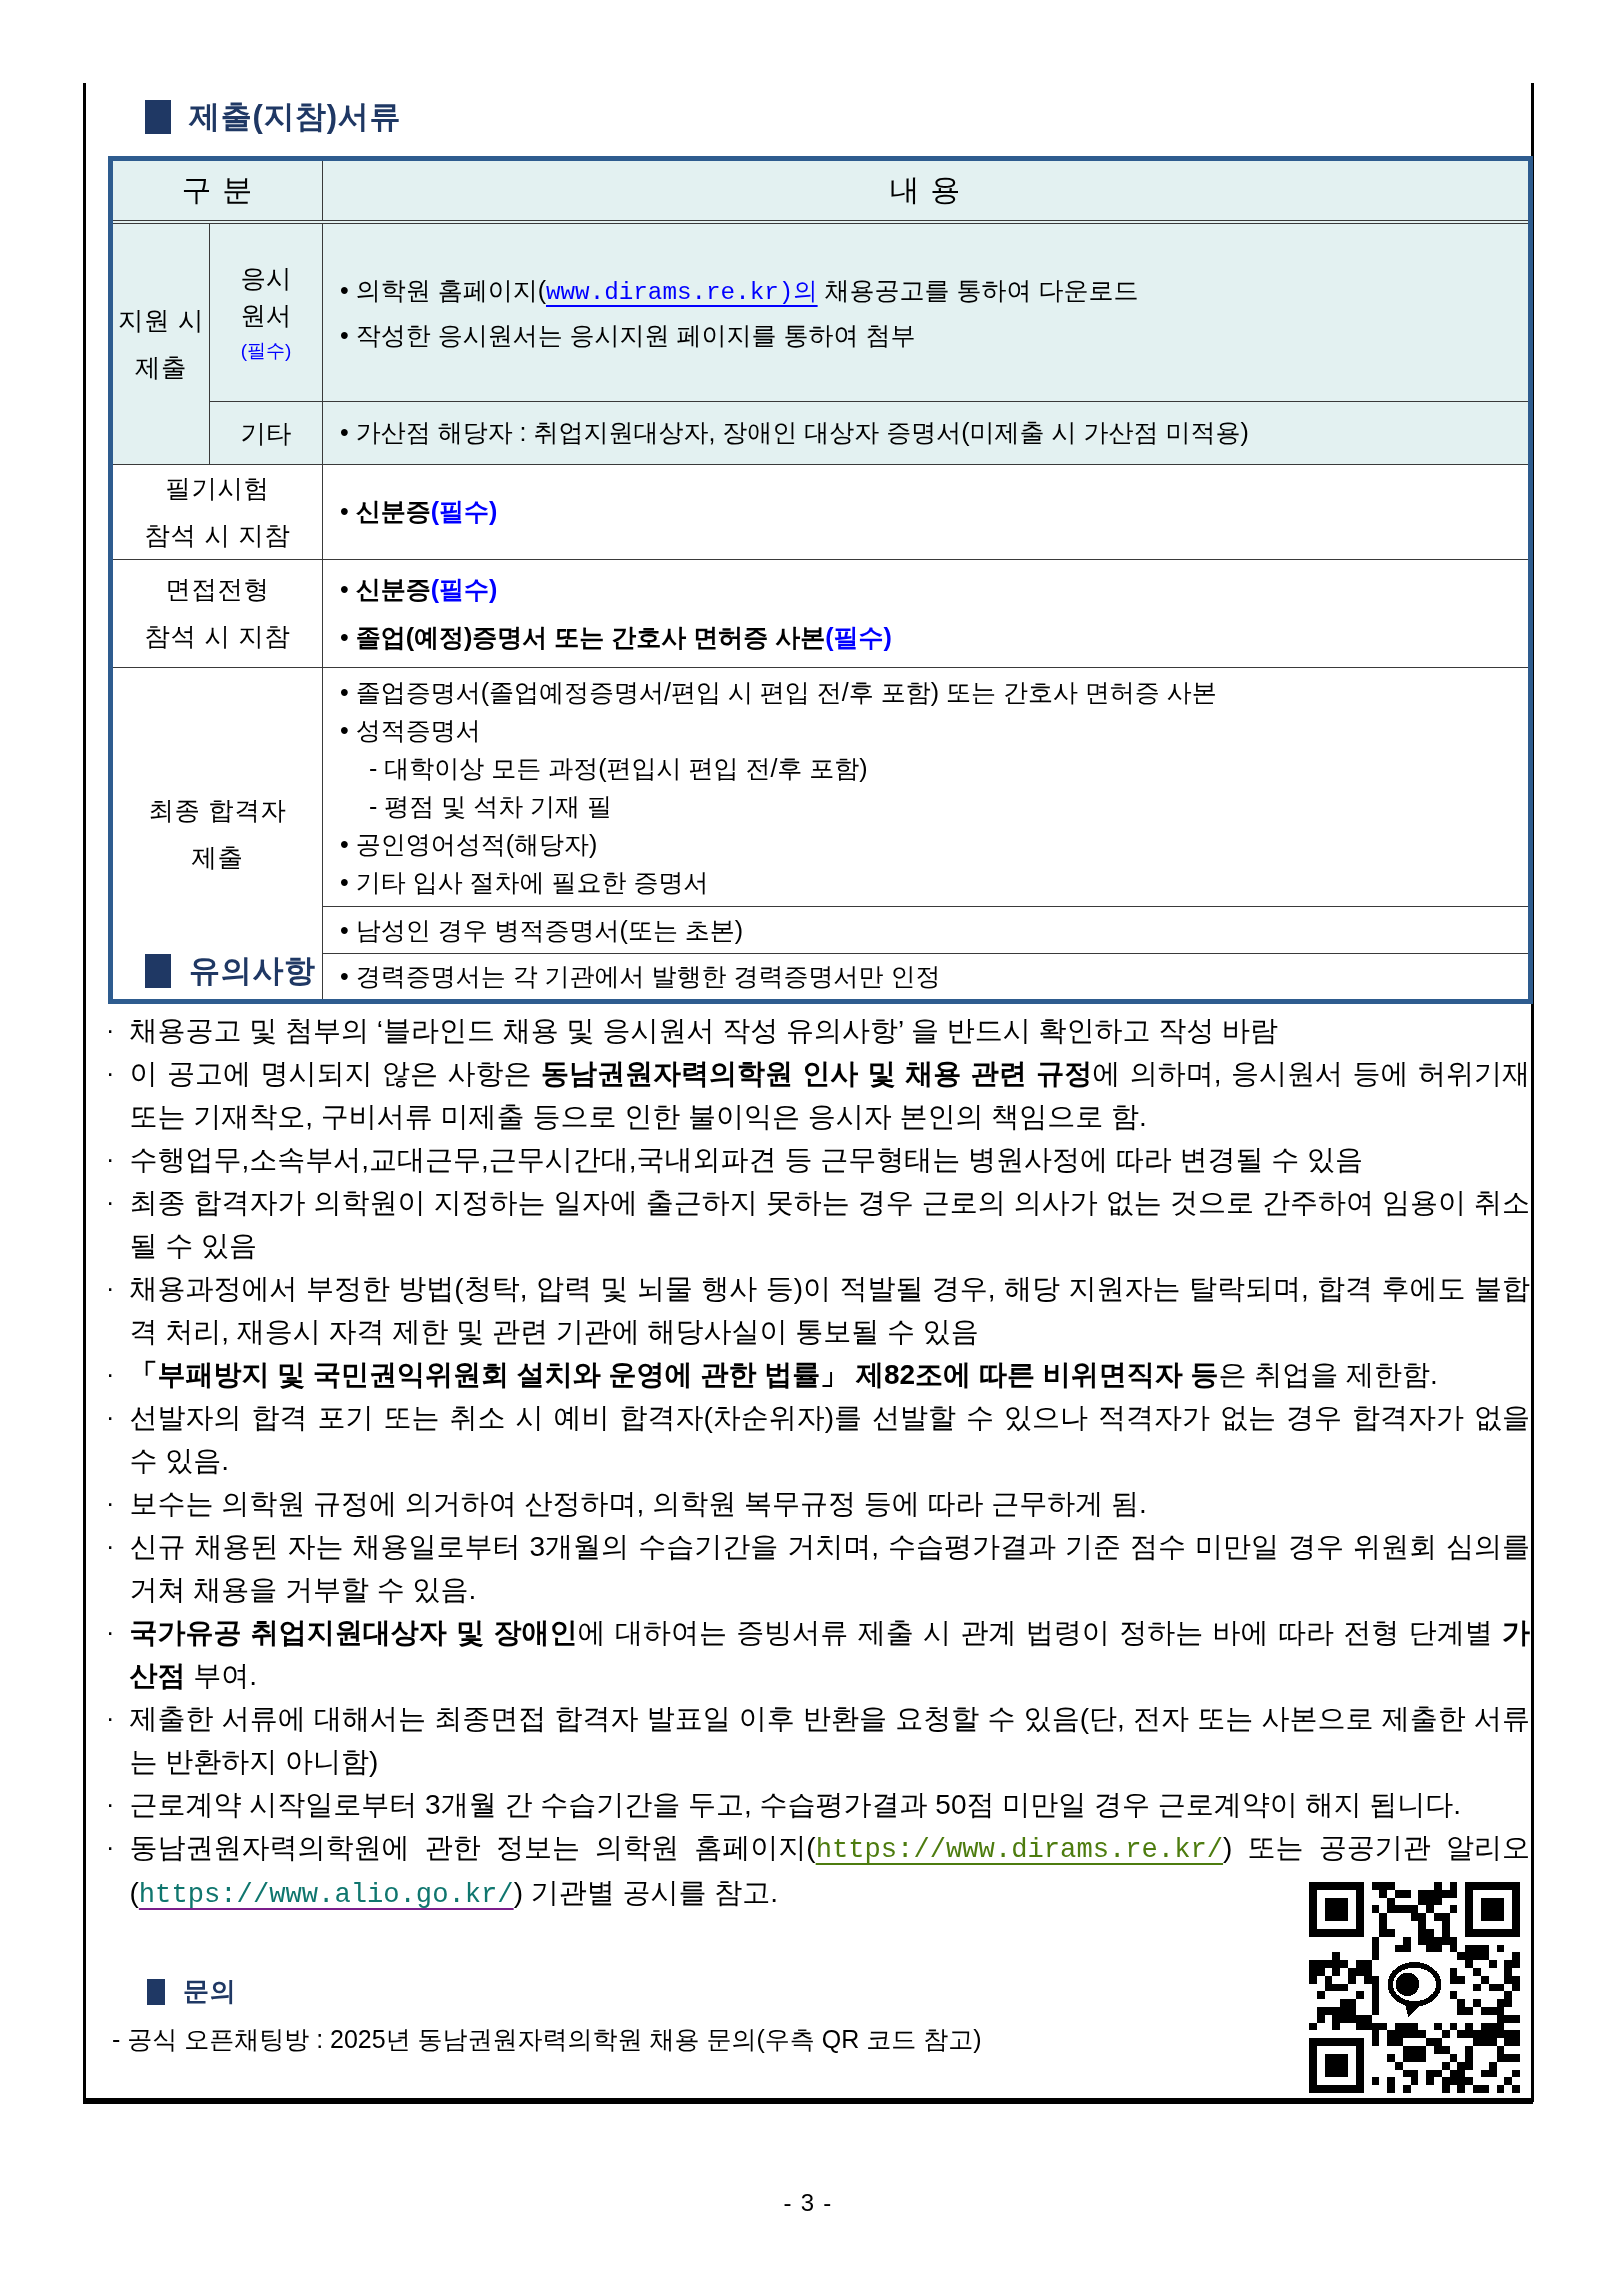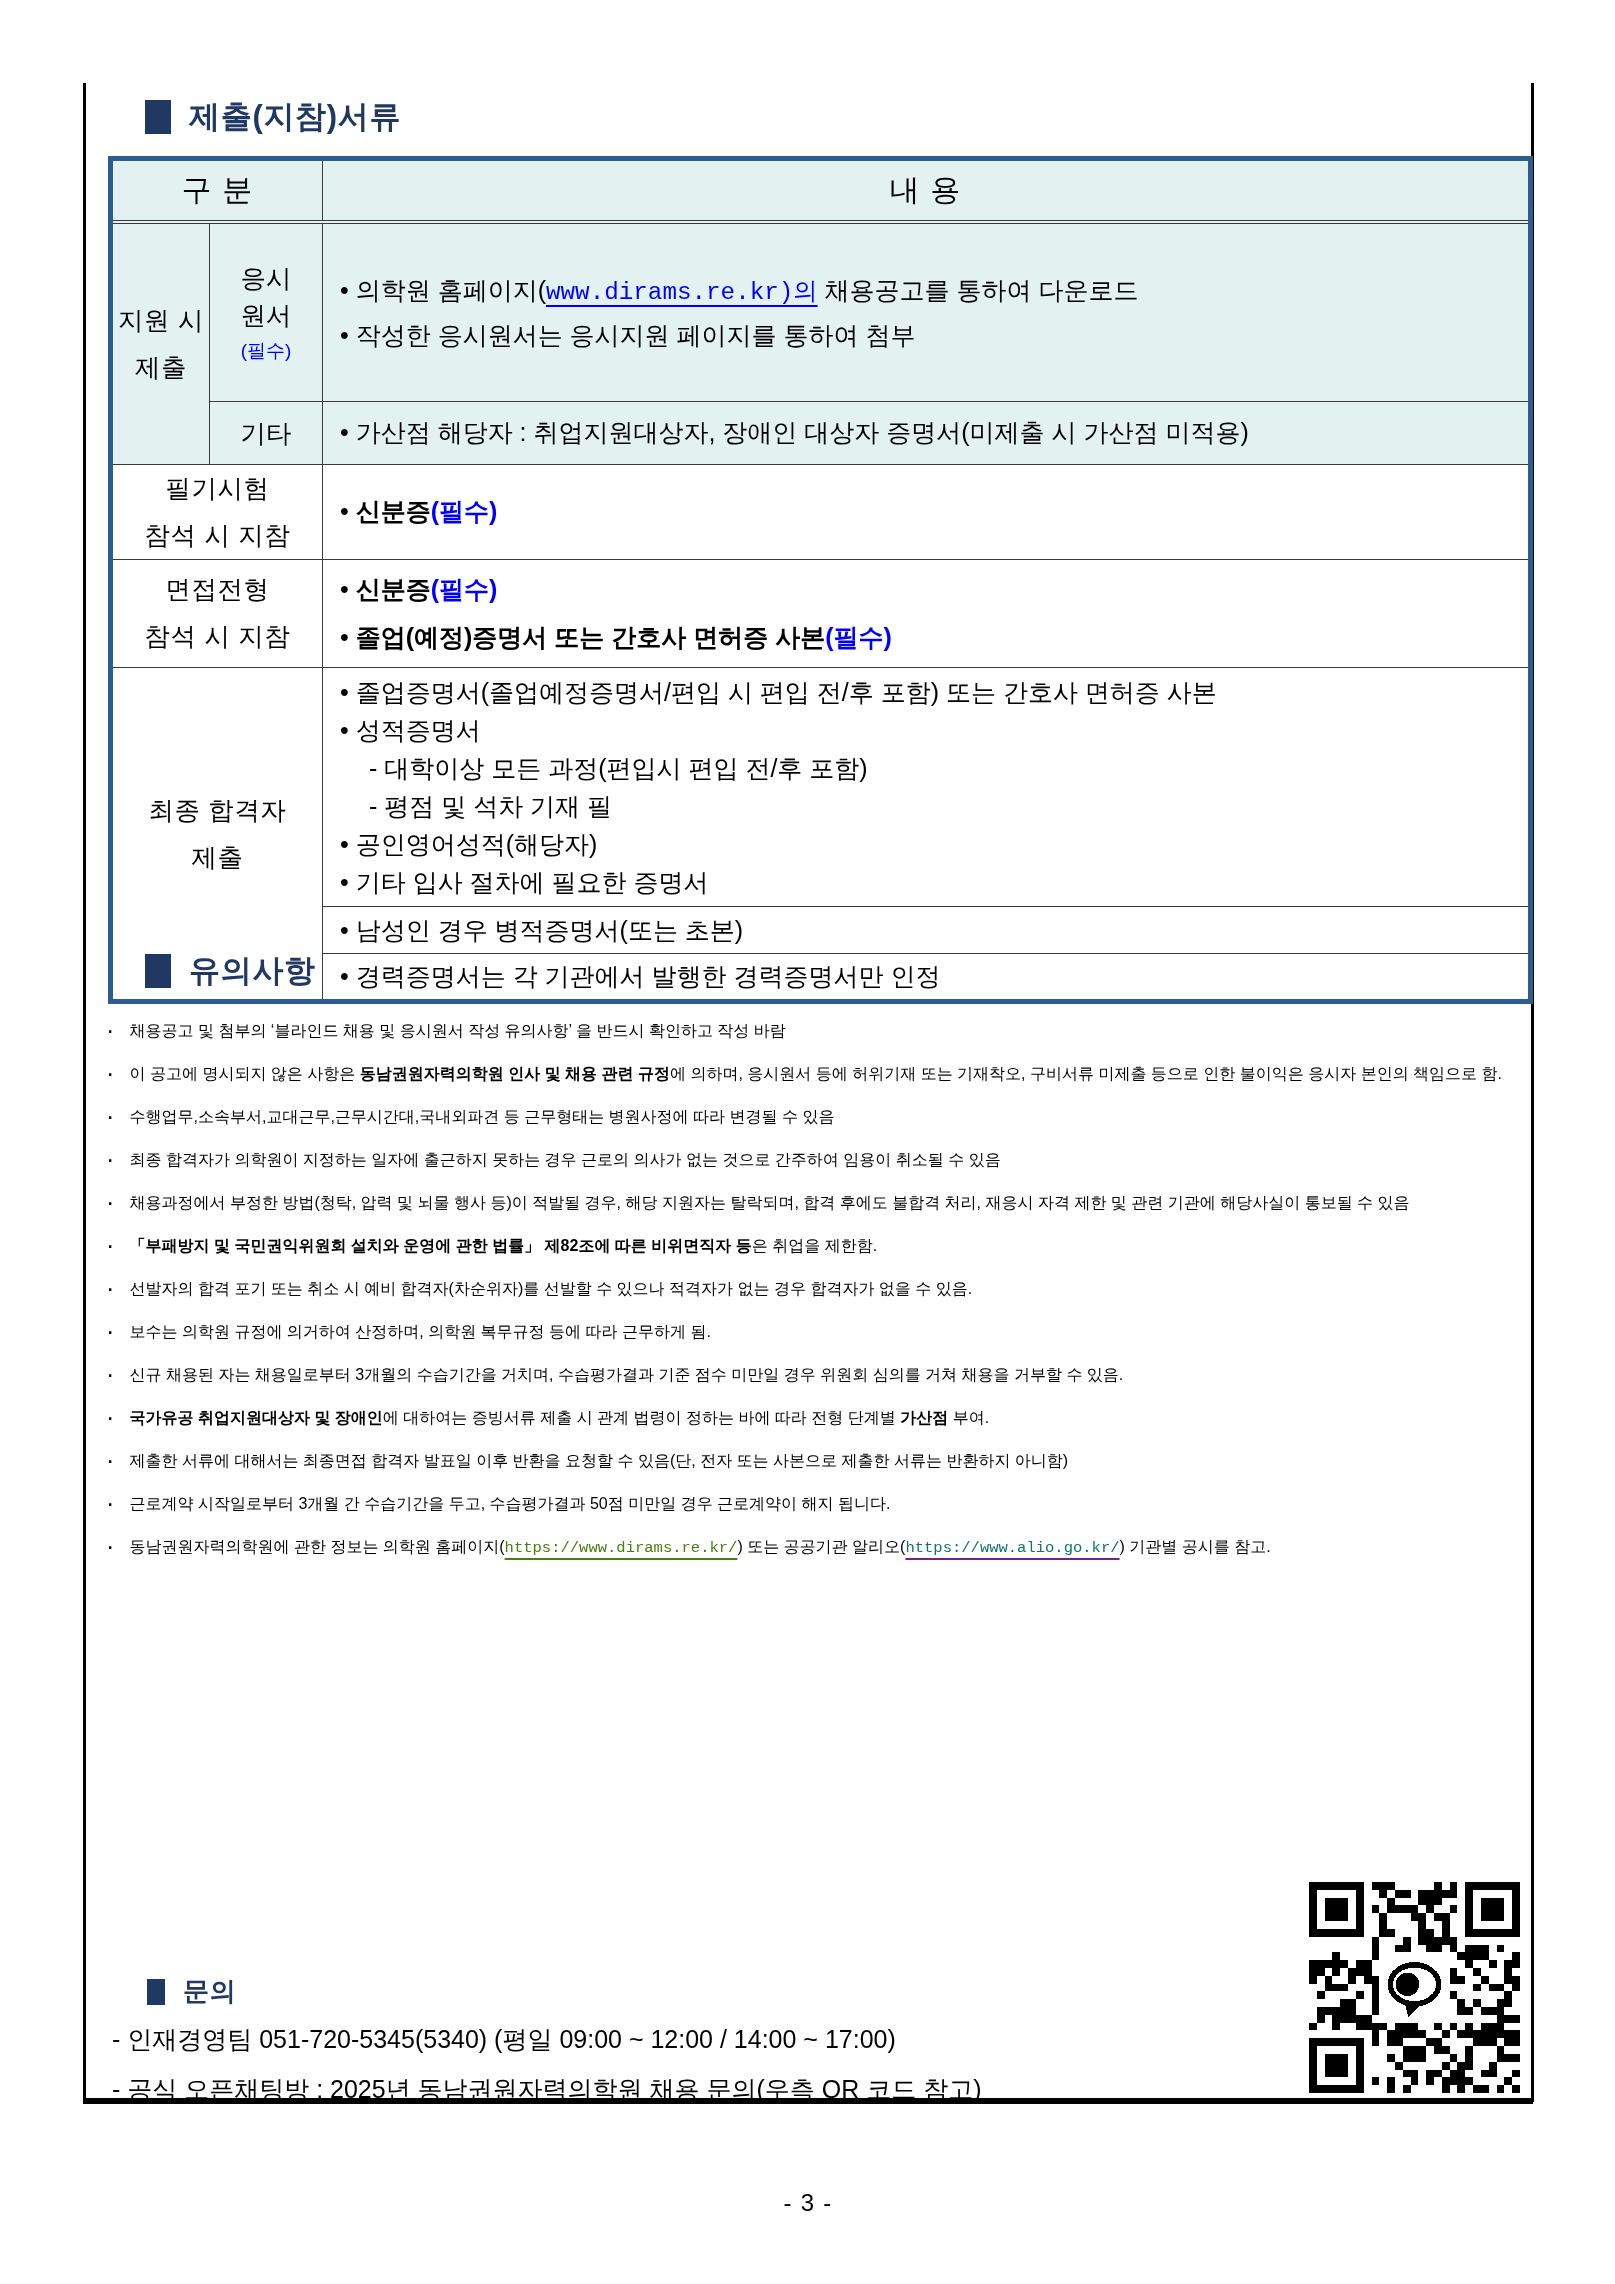--- a/index.html
+++ b/index.html
@@ -55,21 +55,21 @@
   .b{font-weight:bold;}
   .req{color:#0000FF;font-weight:bold;}
   .linkb{color:#0000FF;text-decoration:underline;text-decoration-thickness:2px;text-underline-offset:5.9px;white-space:nowrap;font-family:"Liberation Mono","DejaVu Sans Mono",monospace;font-size:0.97em;}
   .linkp{color:#4d7c0f;text-decoration:underline;text-decoration-thickness:2px;text-underline-offset:5.9px;white-space:nowrap;font-family:"Liberation Mono","DejaVu Sans Mono",monospace;font-size:0.97em;}
   .linka{color:#0f766e;text-decoration:underline;text-decoration-color:#7A1E8B;text-decoration-thickness:2px;text-underline-offset:5.9px;white-space:nowrap;font-family:"Liberation Mono","DejaVu Sans Mono",monospace;font-size:0.97em;}
 
   
   .notices{position:absolute;left:106px;top:1009px;width:1424px;}
   .notice{display:flex;margin:0;}
   .nb{flex:none;width:23.5px;font-size:25px;line-height:43px;}
-  .nt{flex:1;font-size:16px;line-height:43px;text-align:justify;word-break:break-all;}
+  .nt{flex:1;font-size:28px;line-height:43px;text-align:justify;word-break:break-all;}
 
   
   .contact-lines{position:absolute;left:112px;top:2014px;width:1186px;}
   .contact-lines .cl{font-size:25px;line-height:50px;word-break:keep-all;}
 
   
   .qr{position:absolute;left:1309px;top:1882px;width:211px;height:211px;}
   .qr svg{width:100%;height:100%;display:block;}
 
   .pagenum{position:absolute;left:0;top:2189px;width:100%;text-align:center;font-size:24px;letter-spacing:1.3px;}
@@ -231,21 +231,20 @@
         <span class="nt"><span>동남권원자력의학원에 관한 정보는 의학원 홈페이지(</span><span class="linkp">https://www.dirams.re.kr/</span><span>) 또는 공공기관 알리오(</span><span class="linka">https://www.alio.go.kr/</span><span>) 기관별 공시를 참고.</span></span>
       </p>
   </div>
 
   <div class="sec-title contact" style="left:147px;top:1974px;">
     <span class="sq sq-small"></span>
     <h2>문의</h2>
   </div>
 
   <div class="contact-lines">
-    <div class="cl">- 인재경영팀 051-720-5345(5340) (평일 09:00 ~ 12:00 / 14:00 ~ 17:00)</div>
     <div class="cl">- 공식 오픈채팅방 : 2025년 동남권원자력의학원 채용 문의(우측 QR 코드 참고)</div>
   </div>
 
   <div class="qr">
     <svg id="qr-svg" viewBox="0 0 27 27" shape-rendering="crispEdges">
         <rect x="0" y="0" width="27" height="27" fill="#ffffff"></rect>
         <rect x="0" y="0" width="7" height="7" fill="#000"></rect>
         <rect x="1" y="1" width="5" height="5" fill="#fff"></rect>
         <rect x="2" y="2" width="3" height="3" fill="#000"></rect>
         <rect x="20" y="0" width="7" height="7" fill="#000"></rect>

